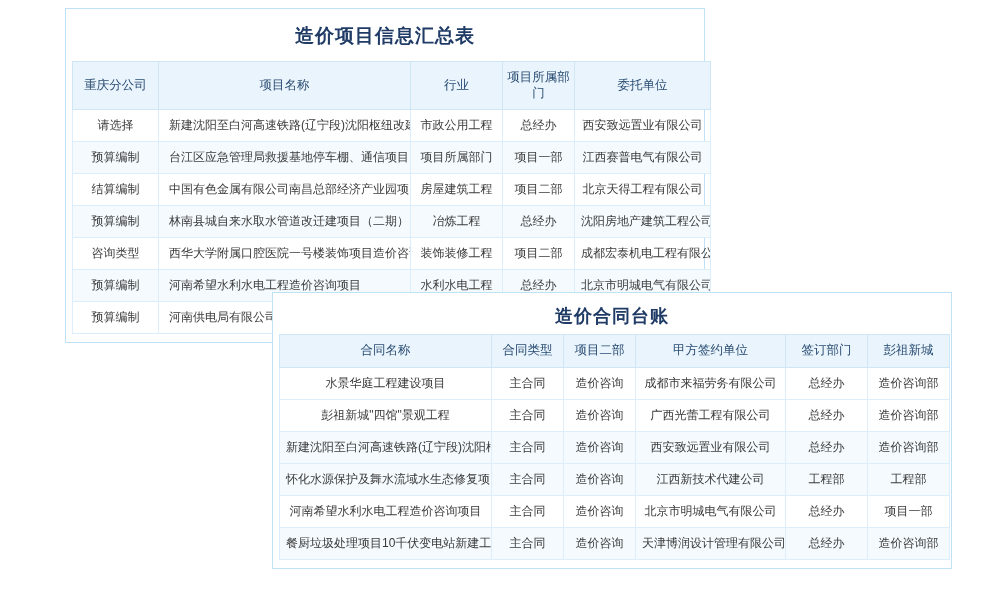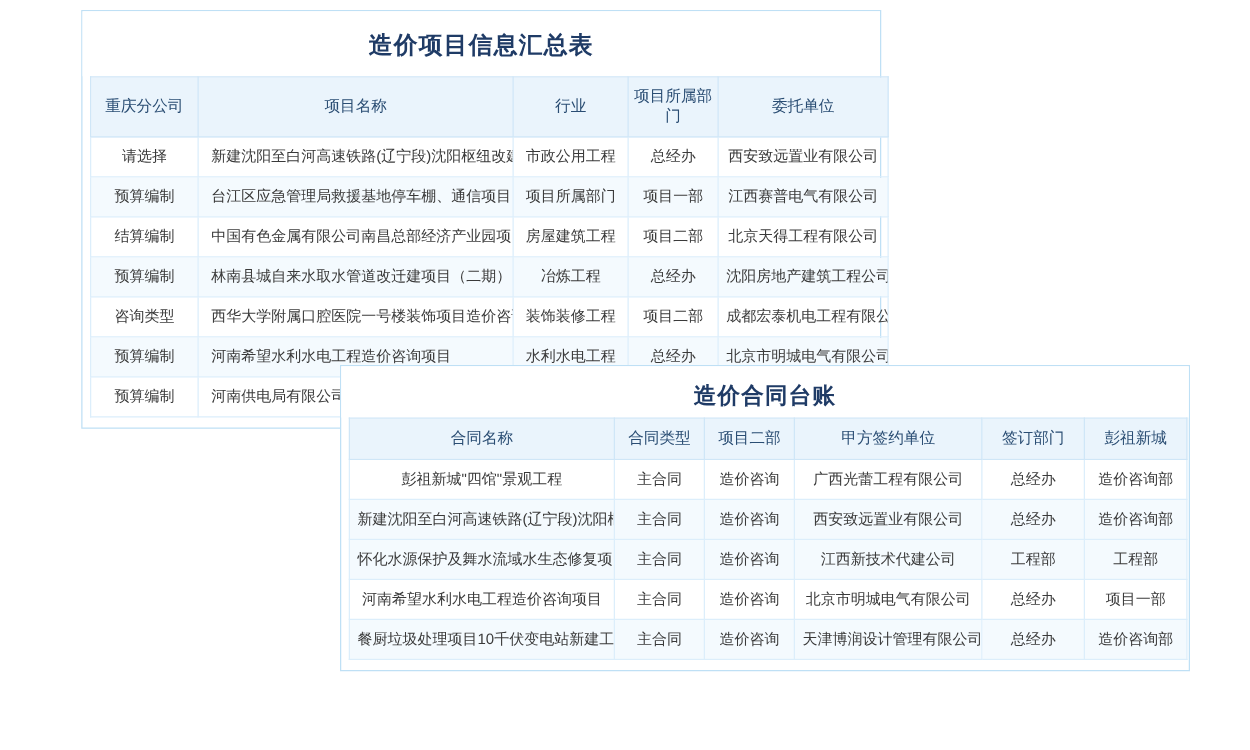--- a/index.html
+++ b/index.html
@@ -216,20 +216,28 @@
             <th>合同名称</th>
             <th>合同类型</th>
             <th>项目二部</th>
             <th>甲方签约单位</th>
             <th>签订部门</th>
             <th>彭祖新城</th>
           </tr>
         </thead>
         <tbody>
           <tr>
+            <td class="link">水景华庭工程建设项目</td>
+            <td class="plain">主合同</td>
+            <td class="plain">造价咨询</td>
+            <td class="plain">成都市来福劳务有限公司</td>
+            <td class="plain">总经办</td>
+            <td class="plain">造价咨询部</td>
+          </tr>
+          <tr>
             <td class="link">彭祖新城"四馆"景观工程</td>
             <td class="plain">主合同</td>
             <td class="plain">造价咨询</td>
             <td class="plain">广西光蕾工程有限公司</td>
             <td class="plain">总经办</td>
             <td class="plain">造价咨询部</td>
           </tr>
           <tr class="alt">
             <td class="link">新建沈阳至白河高速铁路(辽宁段)沈阳枢纽改建</td>
             <td class="plain">主合同</td>

